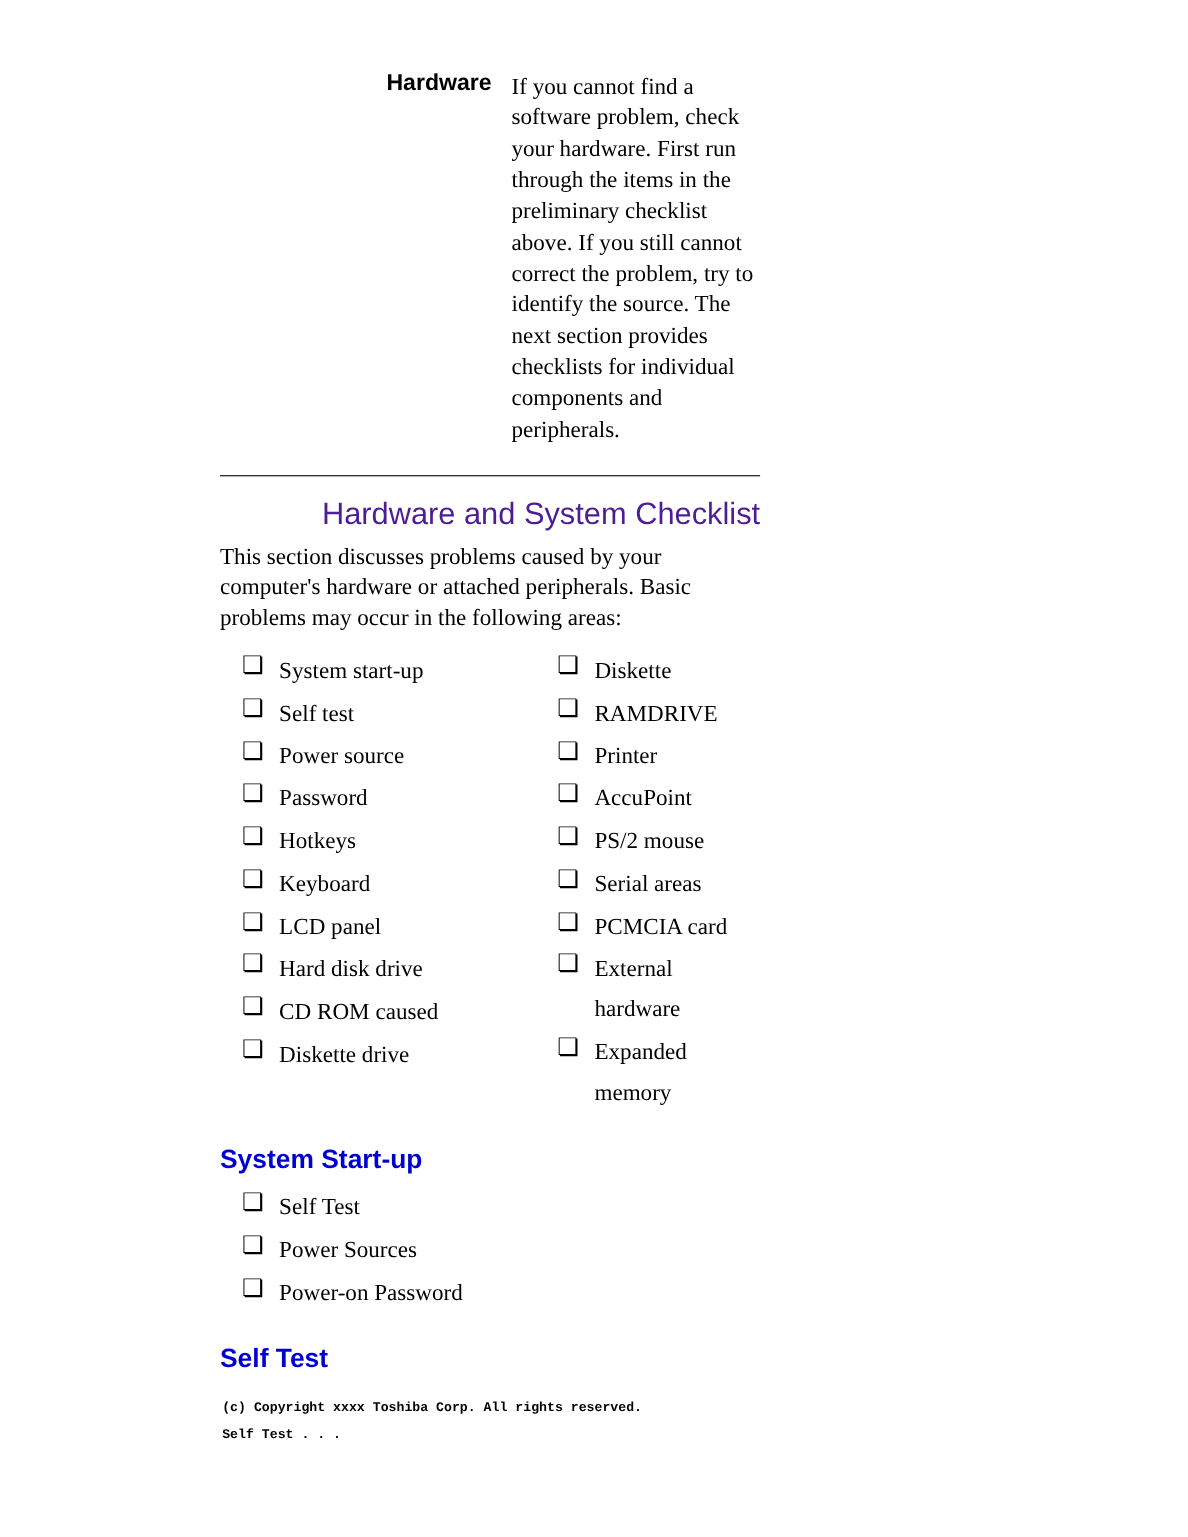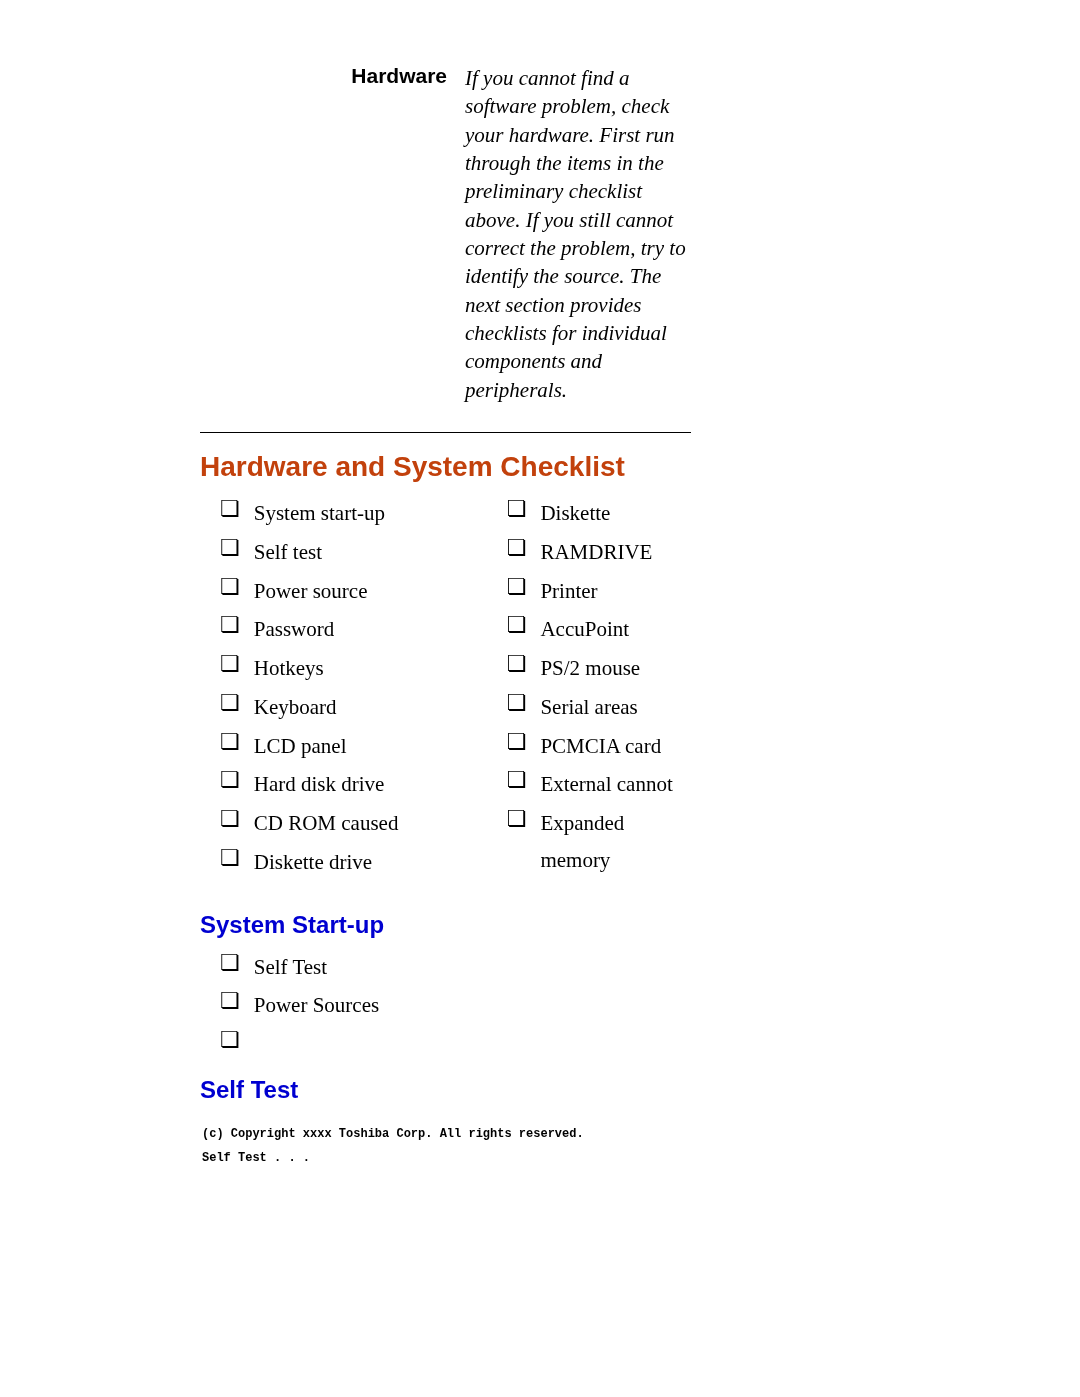--- a/index.html
+++ b/index.html
@@ -27,33 +27,33 @@
     font-size: 21px;
     width: 265px;
     flex: 0 0 265px;
     text-align: right;
     padding-right: 18px;
     box-sizing: border-box;
   }
   .hw-body {
     flex: 1;
     line-height: 1.35;
-    font-style: italic;
   }
   .divider {
     border: none;
     border-top: 1.5px solid #000;
     margin: 10px 0 18px 0;
   }
   h1.section {
     font-family: Arial, Helvetica, sans-serif;
-    font-weight: bold;
+    font-weight: normal;
     font-size: 28px;
-    color: #c2410c;
+    color: #4c1d95;
     margin: 14px 0 10px 0;
+    text-align: right;
   }
   h2.subsection {
     font-family: Arial, Helvetica, sans-serif;
     font-weight: bold;
     font-size: 24px;
     color: #0000d0;
     margin: 28px 0 4px 0;
   }
   p.body {
     margin: 4px 0 14px 0;
@@ -101,20 +101,21 @@
 <div class="page">
 
   <div class="hw-row">
     <div class="hw-label">Hardware</div>
     <div class="hw-body">If you cannot find a software problem, check your hardware. First run through the items in the preliminary checklist above. If you still cannot correct the problem, try to identify the source. The next section provides checklists for individual components and peripherals.</div>
   </div>
 
   <hr class="divider">
 
   <h1 class="section">Hardware and System Checklist</h1>
+  <p class="body">This section discusses problems caused by your computer's hardware or attached peripherals. Basic problems may occur in the following areas:</p>
 
   <div class="check-columns">
     <div class="check-col">
       <div class="check-item">
           <span class="check-box">❏</span>
           <span class="check-text">System start-up</span>
         </div>
       <div class="check-item">
           <span class="check-box">❏</span>
           <span class="check-text">Self test</span>
@@ -176,41 +177,42 @@
       <div class="check-item">
           <span class="check-box">❏</span>
           <span class="check-text">Serial areas</span>
         </div>
       <div class="check-item">
           <span class="check-box">❏</span>
           <span class="check-text">PCMCIA card</span>
         </div>
       <div class="check-item">
           <span class="check-box">❏</span>
-          <span class="check-text">External cannot</span>
+          <span class="check-text">External hardware</span>
         </div>
       <div class="check-item">
           <span class="check-box">❏</span>
           <span class="check-text">Expanded memory</span>
         </div>
     </div>
   </div>
 
   <h2 class="subsection">System Start-up</h2>
   <div class="startup-list">
     <div class="check-item">
         <span class="check-box">❏</span>
         <span class="check-text">Self Test</span>
       </div>
     <div class="check-item">
         <span class="check-box">❏</span>
         <span class="check-text">Power Sources</span>
       </div>
     <div class="check-item">
         <span class="check-box">❏</span>
+        <span class="check-text">Power-on Password</span>
       </div>
   </div>
 
   <h2 class="subsection">Self Test</h2>
   <div class="mono-block">(c) Copyright xxxx Toshiba Corp. All rights reserved.
 Self Test . . .</div>
 
 </div>
 
 </body></html>

